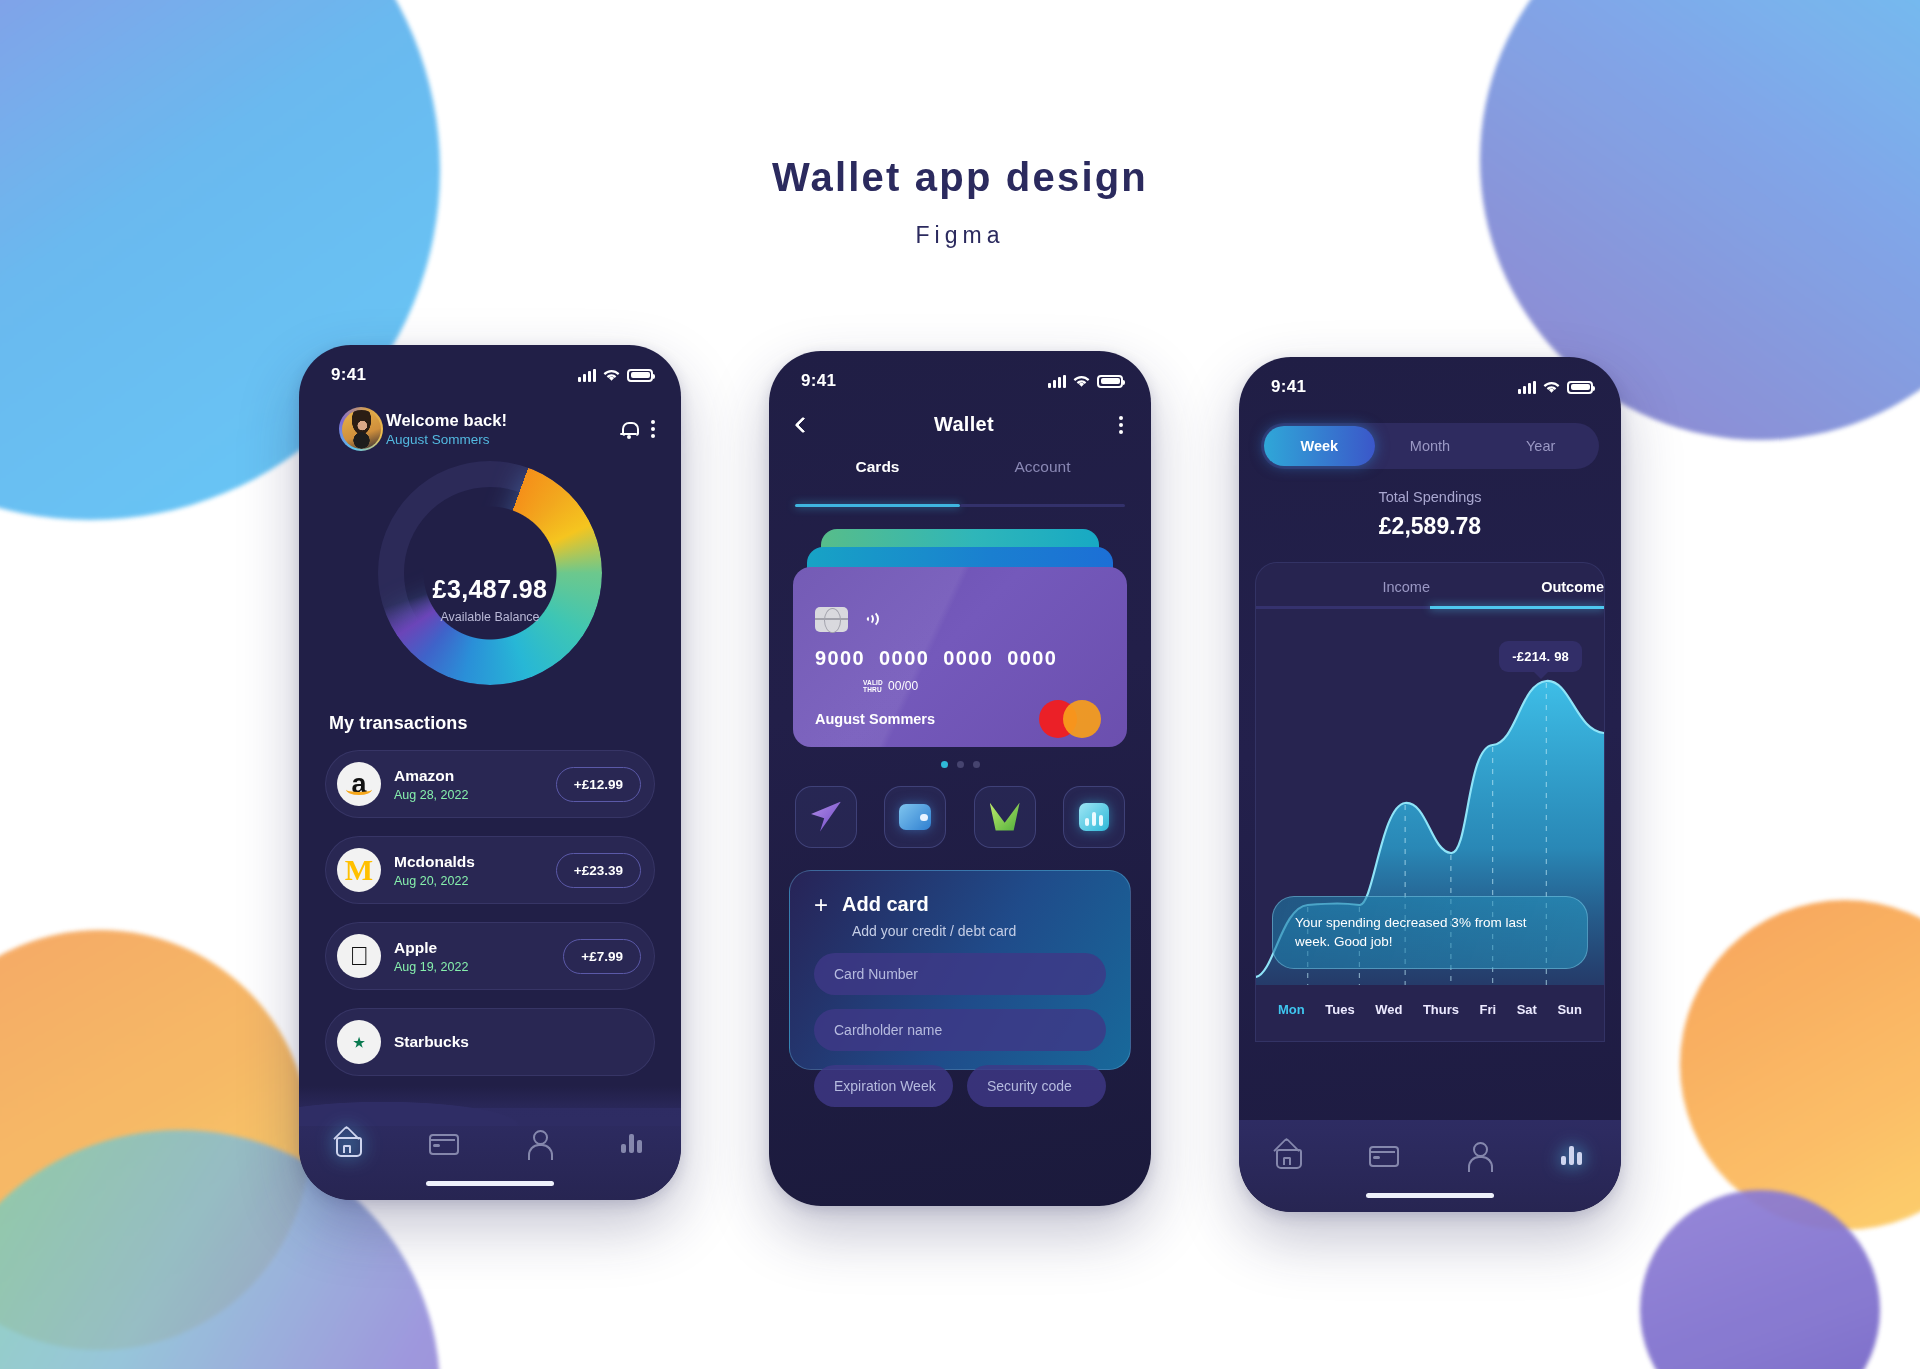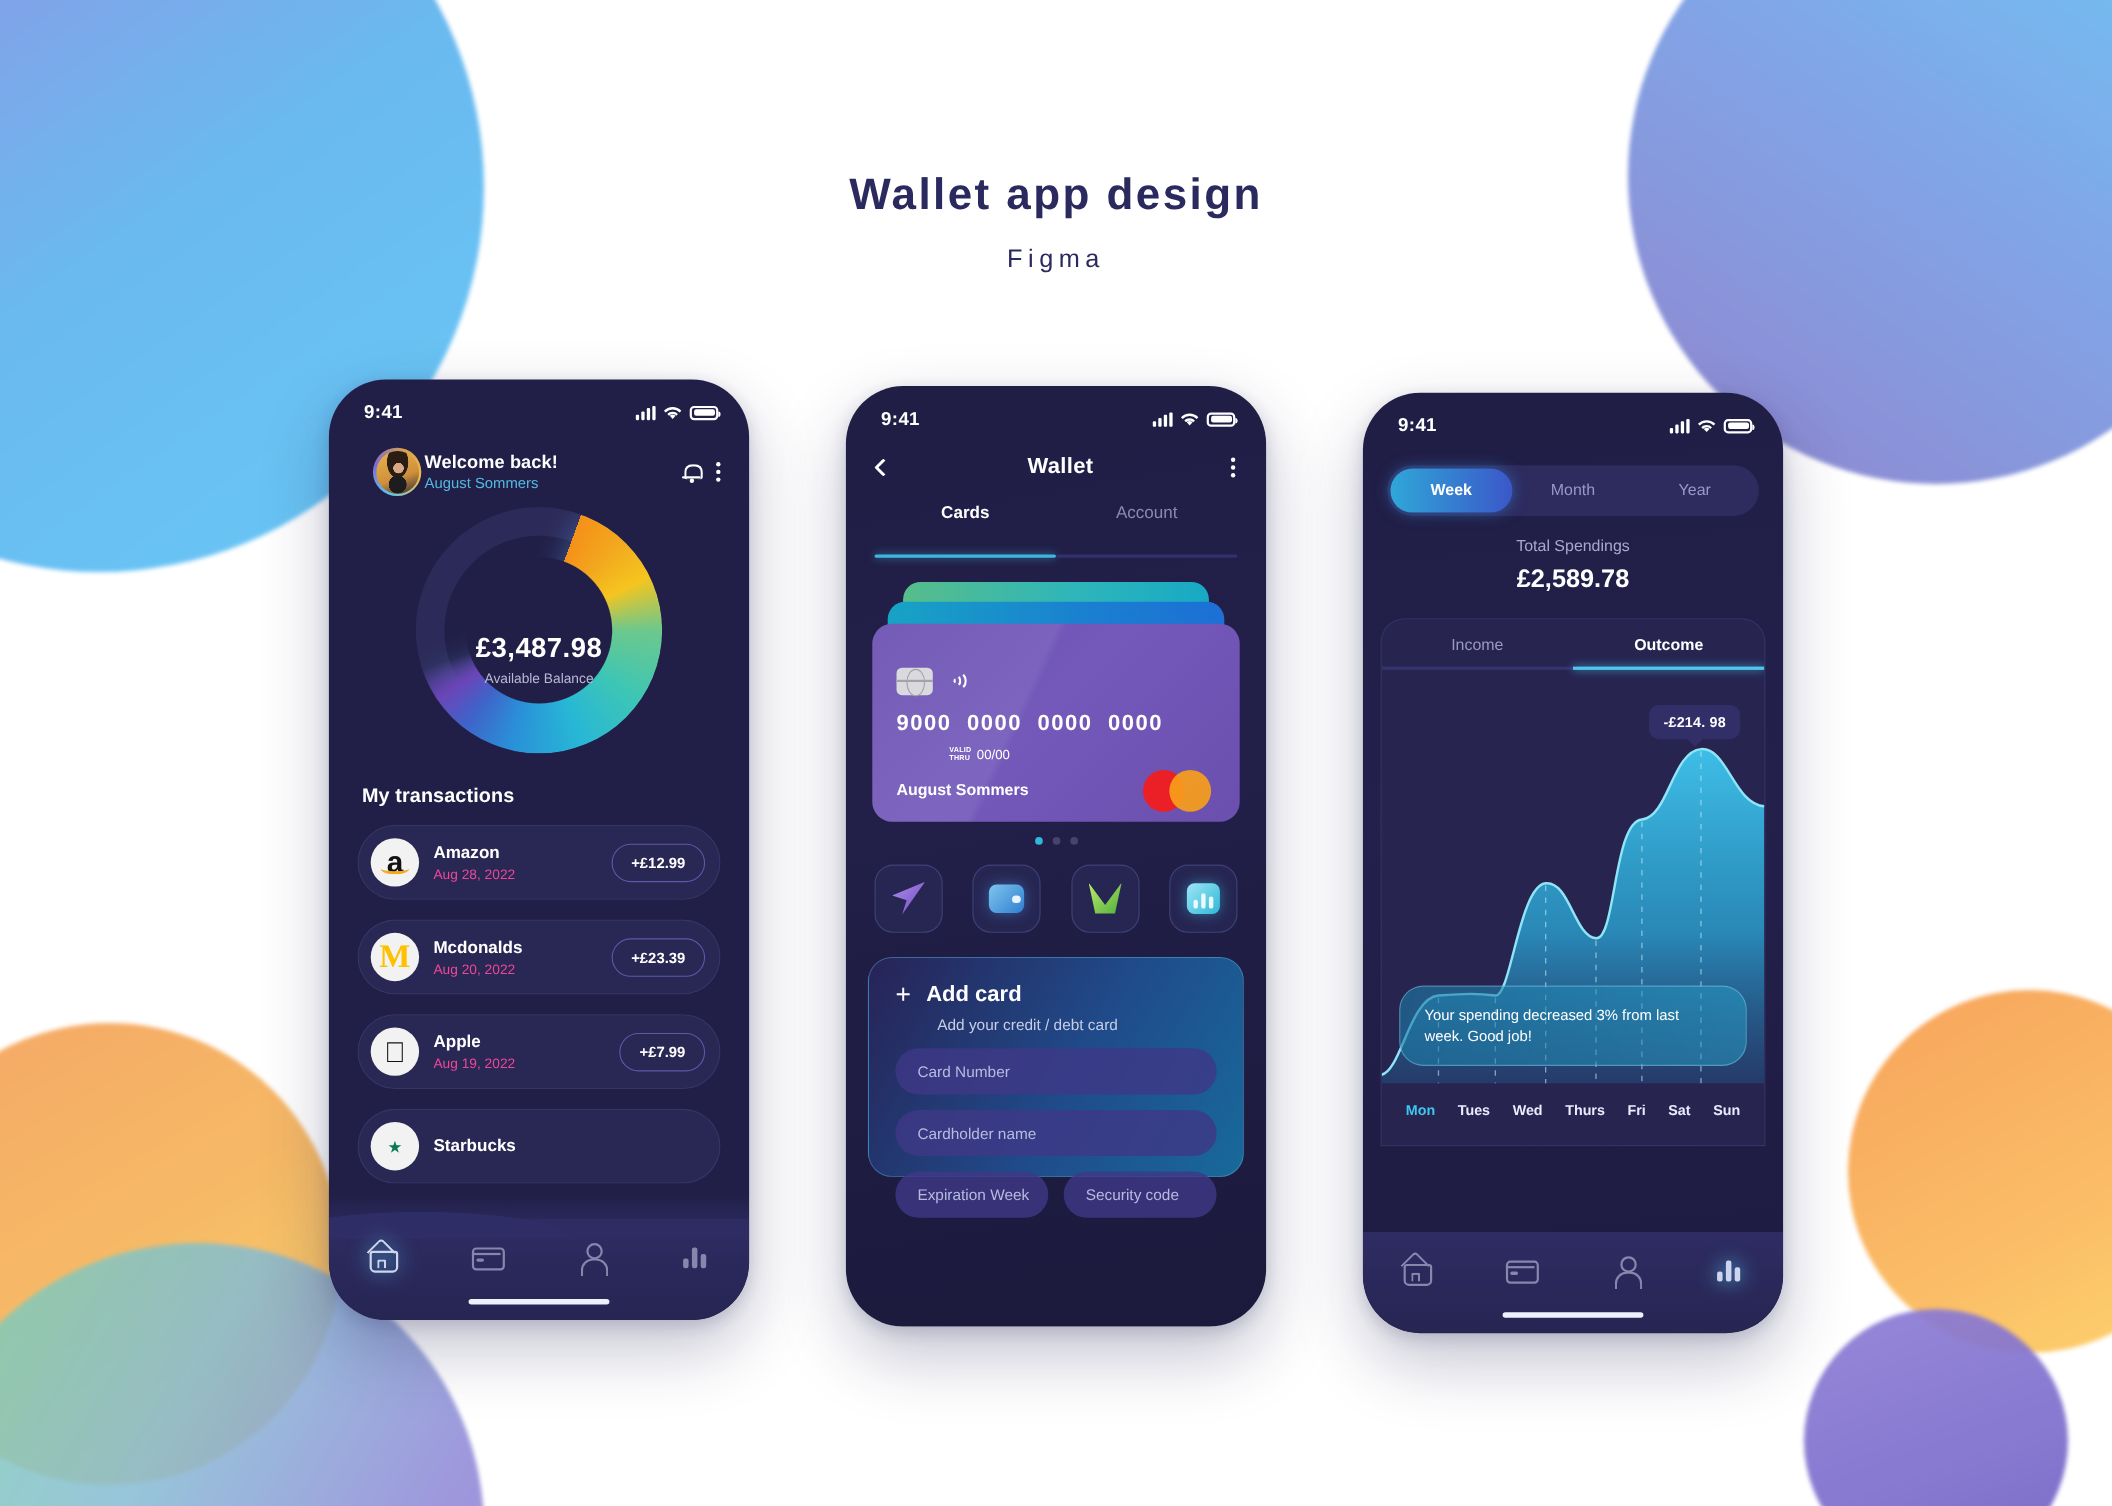--- a/index.html
+++ b/index.html
@@ -139,21 +139,21 @@
     display:flex; align-items:center; padding:0 14px 0 12px; gap:13px;
     box-shadow:inset 0 0 0 1px rgba(120,120,190,.18);
   }
   .tx-logo { width:44px;height:44px;border-radius:50%;flex:none;display:flex;align-items:center;justify-content:center;font-weight:bold;}
   .lg-amazon{background:#f2f2f2;color:#111;font-size:27px;line-height:1;position:relative;}
   .lg-amazon:after{content:"";position:absolute;left:9px;bottom:11px;width:26px;height:8px;border-bottom:3px solid #f7a81b;border-radius:0 0 50% 50%;}
   .lg-mcd{background:#f2f2f2;color:#ffc000;font-size:30px;line-height:1;font-family:"Liberation Serif",serif;}
   .lg-apple{background:#f2f2f2;color:#111;font-size:26px;line-height:1;}
   .lg-sbux{background:#f2f2f2;color:#0a7a50;font-size:13px;line-height:1;}
   .tx-name{font-size:15.5px;font-weight:bold;}
-  .tx-date{font-size:12.5px;color:#ec4899;margin-top:3px;}
+  .tx-date{font-size:12.5px;color:#86efac;margin-top:3px;}
   .tx-amt{margin-left:auto;border:1.4px solid #5b59a8;border-radius:20px;padding:9px 17px;font-size:13.5px;font-weight:bold;}
 
   .navbar {
     position:absolute;left:0;right:0;bottom:0;height:92px;
     background:linear-gradient(180deg,#2e2c63 0%,#272552 100%);
     display:flex;align-items:flex-start;justify-content:space-around;padding-top:20px;
     border-radius:0 0 52px 52px;
   }
   .navbar.curved:before{
     content:"";position:absolute;left:0;right:0;top:-22px;height:40px;
@@ -257,21 +257,21 @@
   .seg{margin:20px 22px 0 22px;height:46px;border-radius:23px;background:#2e2b5f;display:flex;padding:3px;}
   .seg div{flex:1;display:flex;align-items:center;justify-content:center;font-size:14.5px;color:#9a98c4;border-radius:21px;}
   .seg div.on{background:linear-gradient(90deg,#2fa7d8,#3b57c9);color:#fff;font-weight:bold;
     box-shadow:0 0 14px rgba(50,140,220,.55);}
   .tot-cap{text-align:center;margin-top:20px;font-size:14.5px;color:#a9a7d0;}
   .tot-amt{text-align:center;margin-top:8px;font-size:23px;font-weight:bold;}
 
   .chartcard{margin:22px 16px 0 16px;border-radius:22px 22px 0 0;background:#272450;
     height:480px;position:relative;overflow:hidden;border:1px solid rgba(110,120,200,.18);}
   .io-tabs{display:flex;padding:16px 0 0 0;}
-  .io-tabs div{flex:1;text-align:center;font-size:14.5px;color:#9a98c4;padding-bottom:11px;}
+  .io-tabs div{flex:1;text-align:right;font-size:14.5px;color:#9a98c4;padding-bottom:11px;}
   .io-tabs div.on{color:#fff;font-weight:bold;}
   .io-line{display:flex;}
   .io-line i{flex:1;height:2.5px;background:#35326e;}
   .io-line i.on{background:#4ec7ee;box-shadow:0 0 8px rgba(78,199,238,.8);}
 
   .plot{position:absolute;left:0;right:0;bottom:56px;top:92px;}
   .plot svg{position:absolute;inset:0;width:100%;height:100%;}
   .tip{position:absolute;right:22px;top:78px;background:#322e68;border-radius:9px;
     padding:8px 13px;font-size:13px;font-weight:bold;letter-spacing:.2px;}
   .tip:after{content:"";position:absolute;left:50%;transform:translateX(-50%);bottom:-7px;

